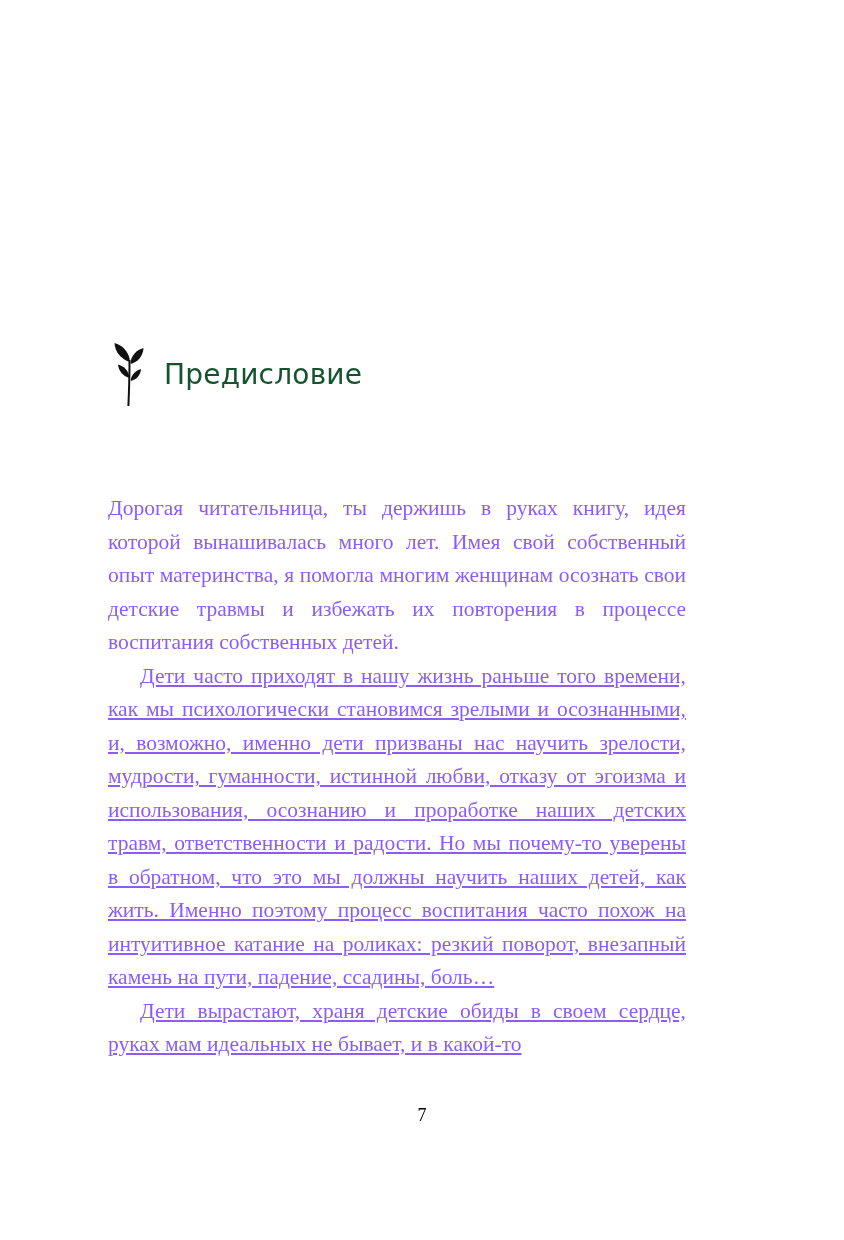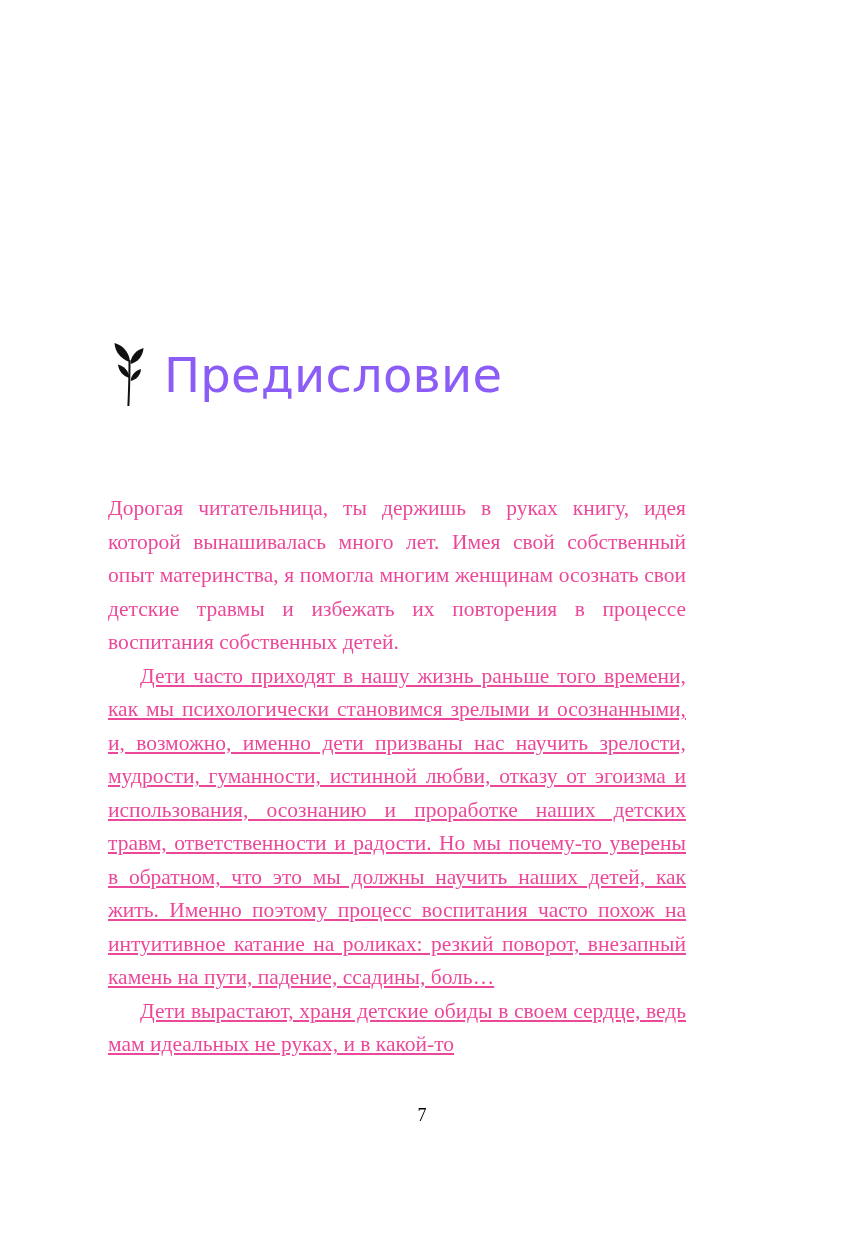--- a/index.html
+++ b/index.html
@@ -29,35 +29,35 @@
     height: 90px;
   }
   .leaf-icon {
     width: 40px;
     height: 70px;
     flex: 0 0 40px;
     display: block;
   }
   .chapter-title {
     font-family: "DejaVu Sans", sans-serif;
-    font-size: 48px;
+    font-size: 28px;
     font-weight: 400;
     letter-spacing: 0.2px;
     line-height: 1;
-    color: #8b5cf6;
+    color: #14532d;
     white-space: nowrap;
   }
   .body-text {
     margin-top: 72px;
     font-size: 21.5px;
     line-height: 33.5px;
     text-align: justify;
     text-justify: inter-word;
     hyphens: manual;
-    color: #ec4899;
+    color: #8b5cf6;
   }
   .body-text p {
     margin: 0;
   }
   .body-text p.indent {
     text-indent: 32px;
     text-decoration: underline;
   }
   .folio {
     position: absolute;
@@ -88,20 +88,20 @@
             <path d="M22.8 41 C28.6 39.5, 32.6 35, 33 29 C27.6 30.5, 23.6 34.5, 22.8 39.5 Z"></path>
           </g>
         </svg>
       </span>
       <span class="chapter-title">Предисловие</span>
     </div>
 
     <div class="body-text">
       <p>Дорогая читательница, ты держишь в руках книгу, идея которой вынашивалась много лет. Имея свой собственный опыт материнства, я помогла многим женщинам осознать свои детские травмы и избежать их повторения в процессе воспитания собственных детей.</p>
       <p class="indent">Дети часто приходят в нашу жизнь раньше того времени, как мы психологически становимся зрелыми и осознанными, и, возможно, именно дети призваны нас научить зрелости, мудрости, гуманности, истинной любви, отказу от эгоизма и использования, осознанию и проработке наших детских травм, ответственности и радости. Но мы почему-то уверены в обратном, что это мы должны научить наших детей, как жить. Именно поэтому процесс воспитания часто похож на интуитивное катание на роликах: резкий поворот, внезапный камень на пути, падение, ссадины, боль…</p>
-      <p class="indent">Дети вырастают, храня детские обиды в своем сердце, ведь мам идеальных не руках, и в какой-то</p>
+      <p class="indent">Дети вырастают, храня детские обиды в своем сердце, руках мам идеальных не бывает, и в какой-то</p>
     </div>
 
   </div>
 
   <div class="folio">7</div>
 
 </div>
 
 </body></html>

